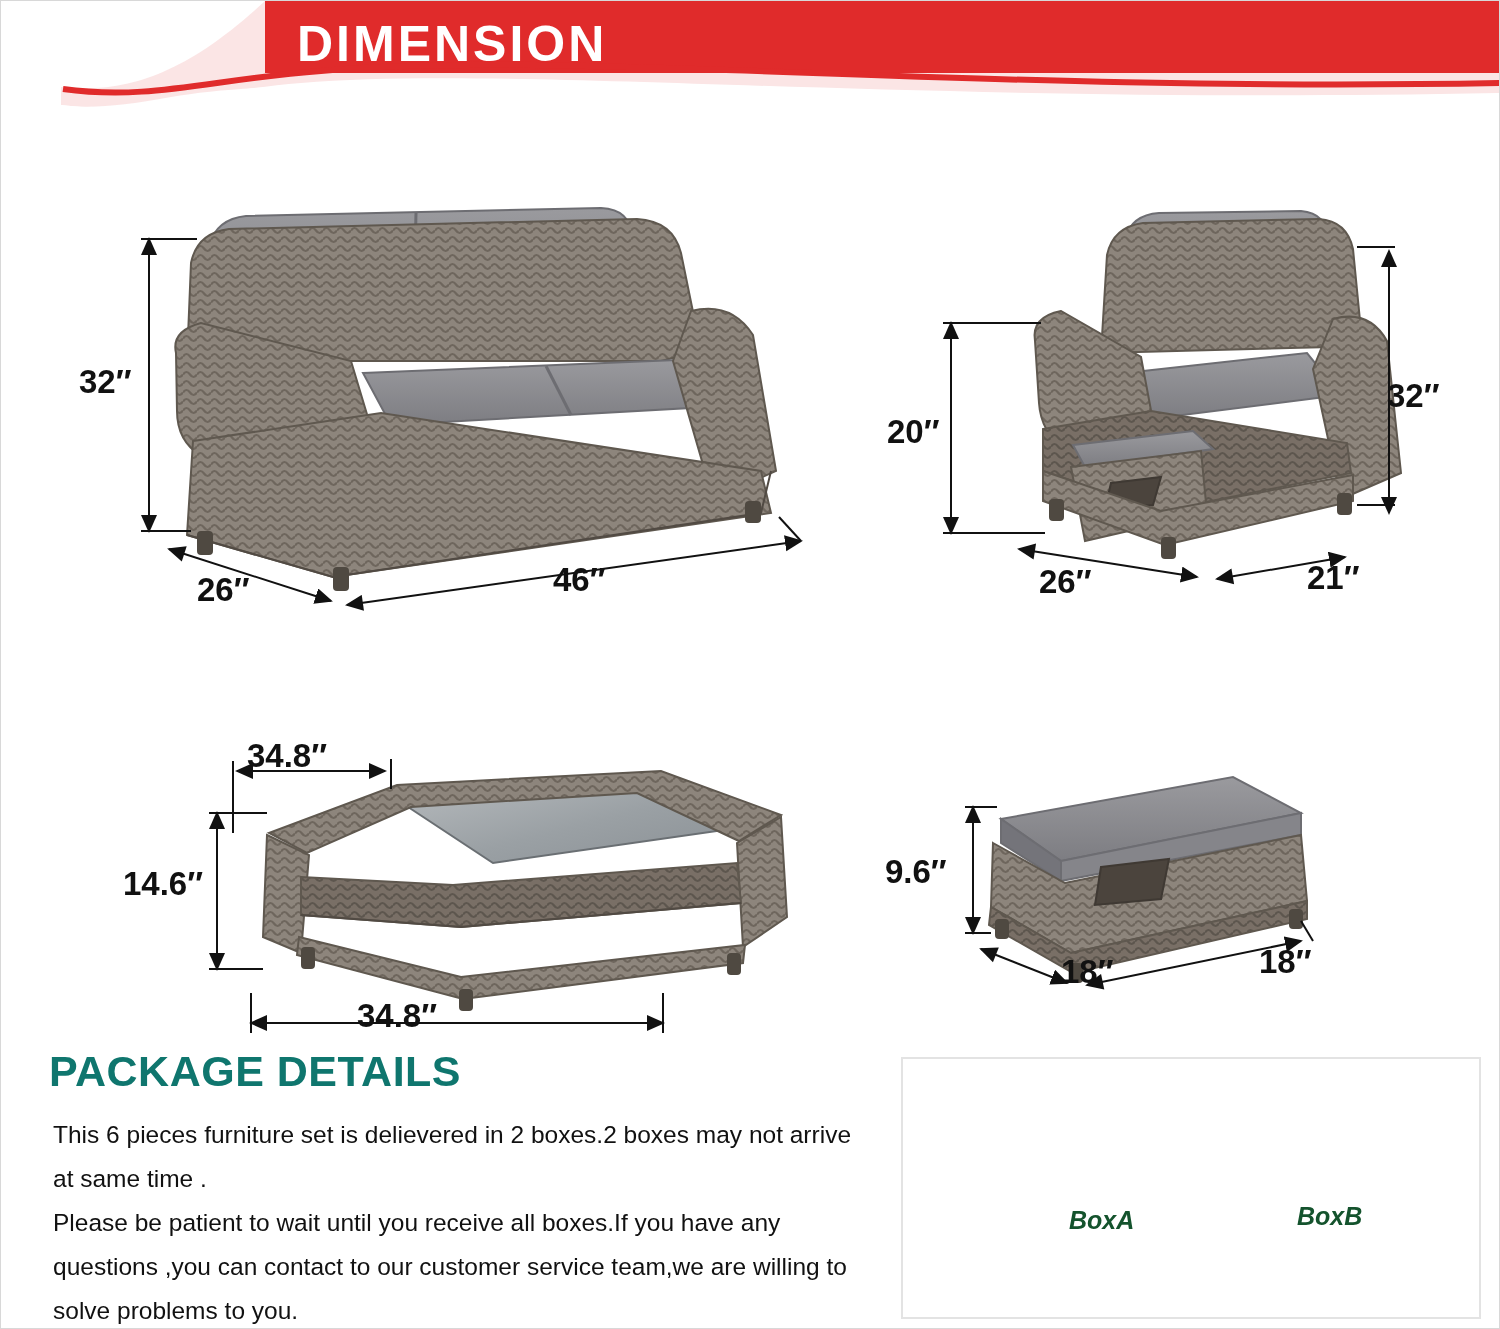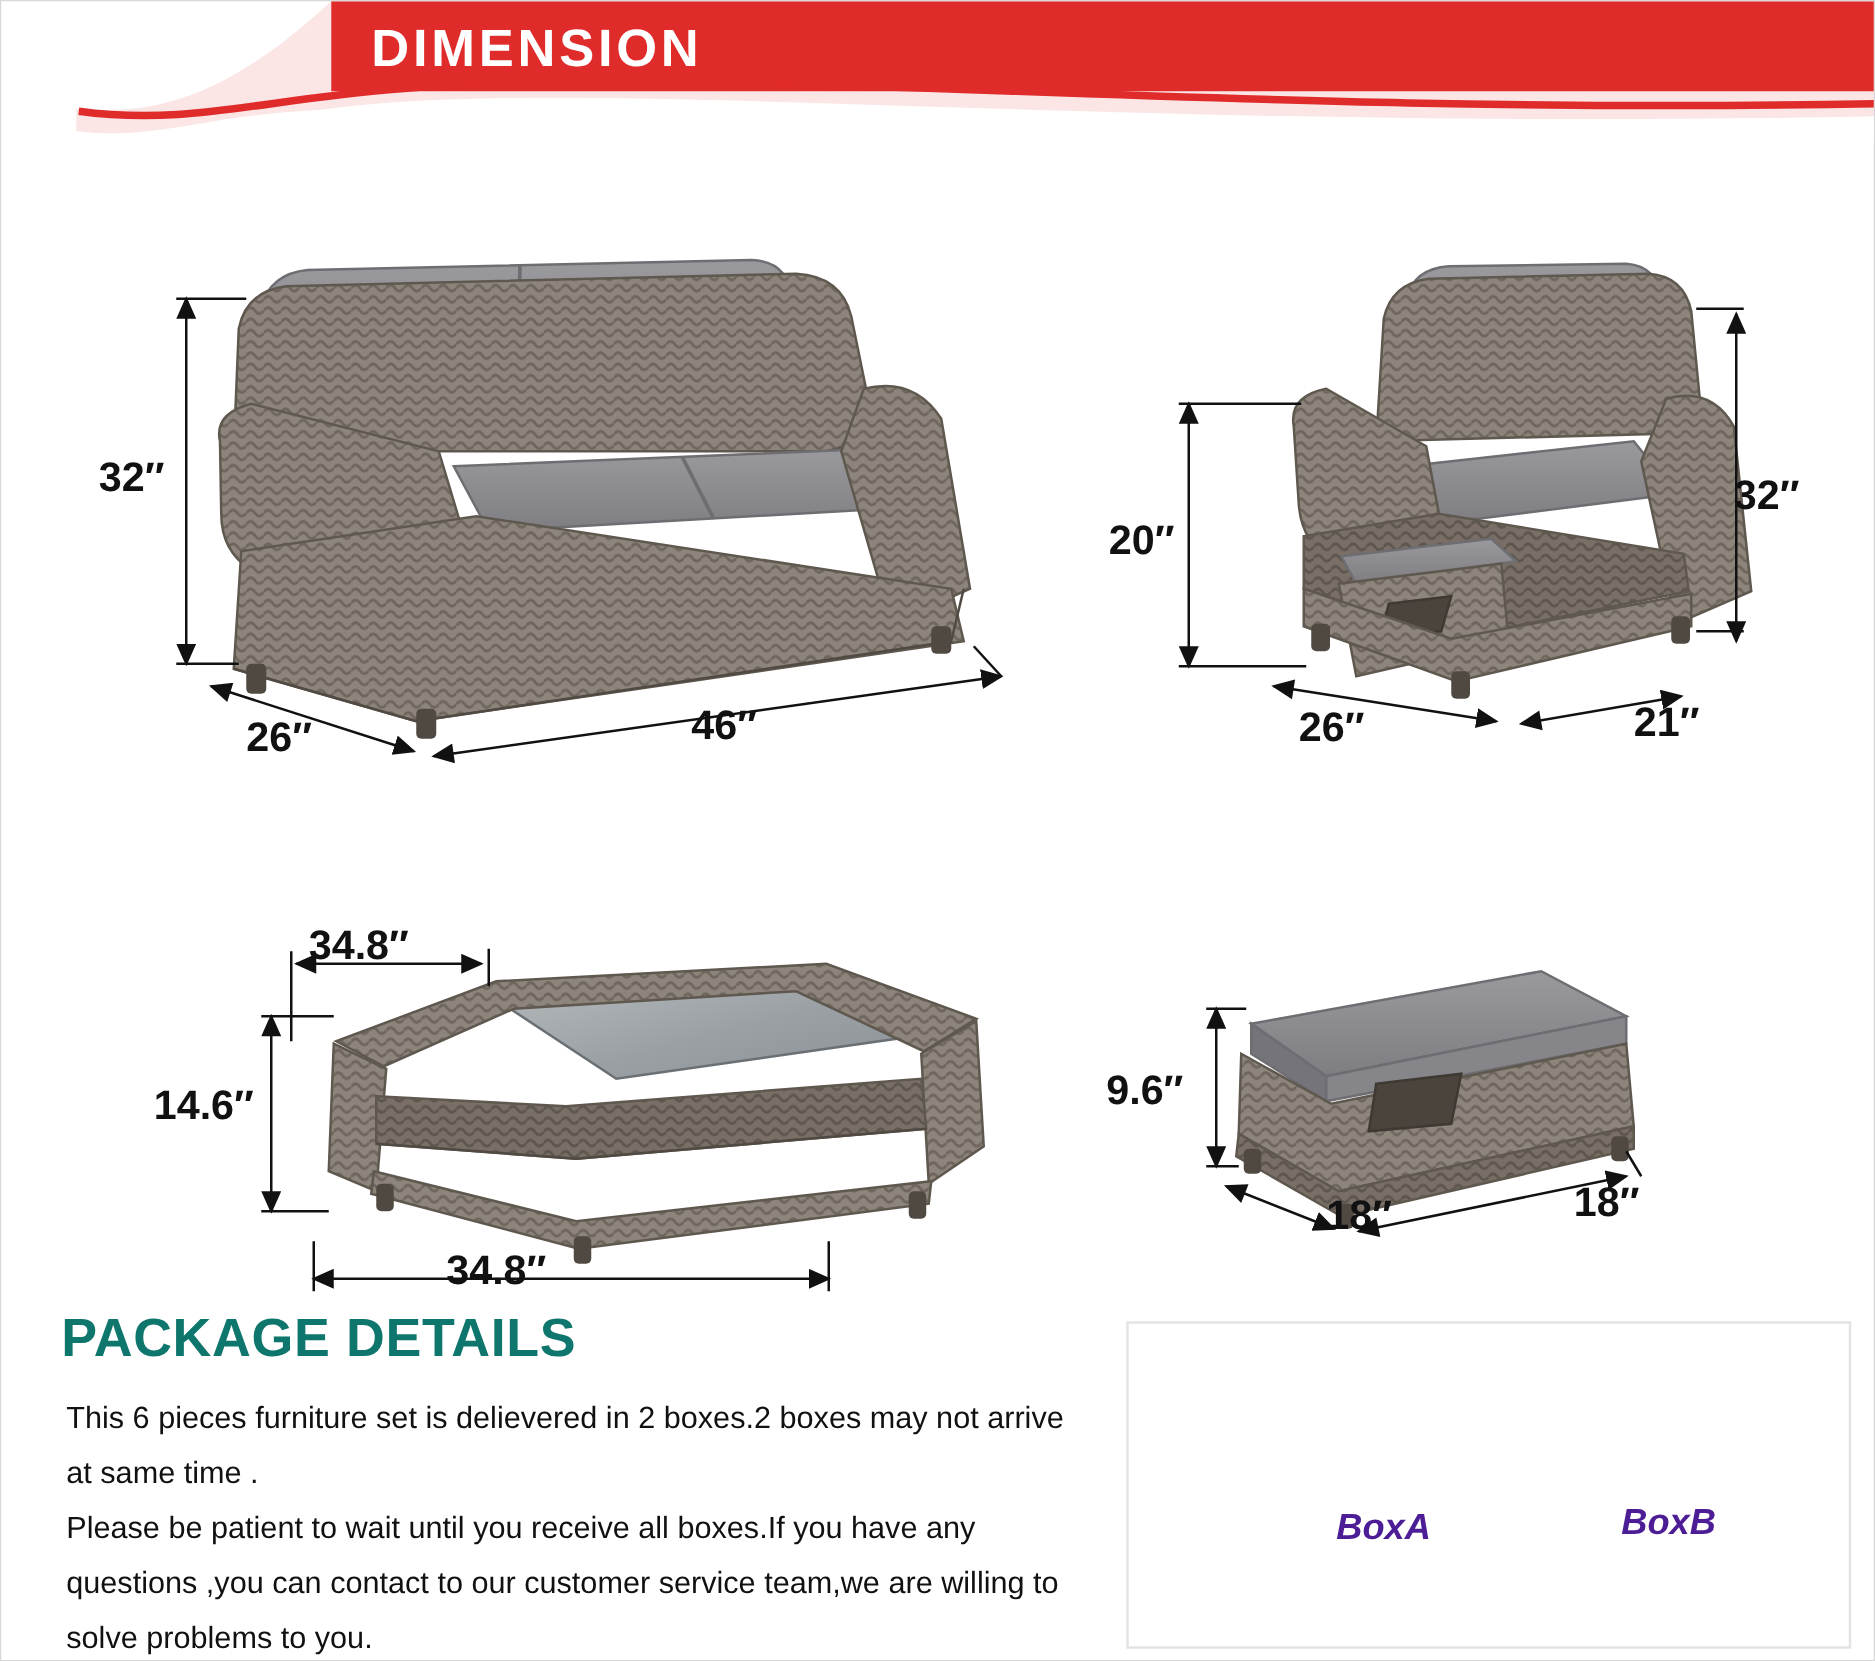--- a/index.html
+++ b/index.html
@@ -36,21 +36,21 @@
     position: absolute;
     left: 0;
     top: 0;
     width: 1500px;
     height: 112px;
   }
   .banner-title {
     position: absolute;
     left: 296px;
     top: 14px;
-    font-size: 42px;
+    font-size: 50px;
     font-weight: bold;
     letter-spacing: 3px;
     color: #ffffff;
   }
 
   
   .dim {
     position: absolute;
     font-size: 33px;
     font-weight: bold;
@@ -93,23 +93,23 @@
     left: 900px;
     top: 1056px;
     width: 580px;
     height: 262px;
     border: 2px solid #e3e3e3;
     box-sizing: border-box;
     background: #fff;
   }
   .box-label {
     position: absolute;
-    font-size: 29px;
+    font-size: 25px;
     font-weight: bold;
-    color: #4c1d95;
+    color: #14532d;
     font-style: italic;
   }
 </style>
 </head>
 <body>
 
 <div class="banner-wrap">
   <div class="banner-bar"></div>
   <svg class="banner-swoosh" viewBox="0 0 1500 112" preserveAspectRatio="none">
     <path d="M264,0 L264,72 L1500,72 L1500,92 C1200,118 900,104 640,92 C420,82 260,80 170,96 C120,105 90,108 60,104 L60,86 C120,92 180,78 264,0 Z" fill="#e02b2b" opacity="0.12"></path>

